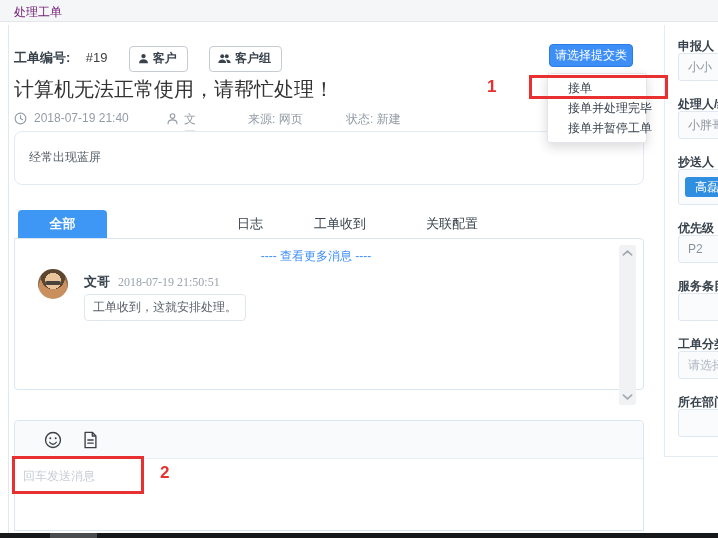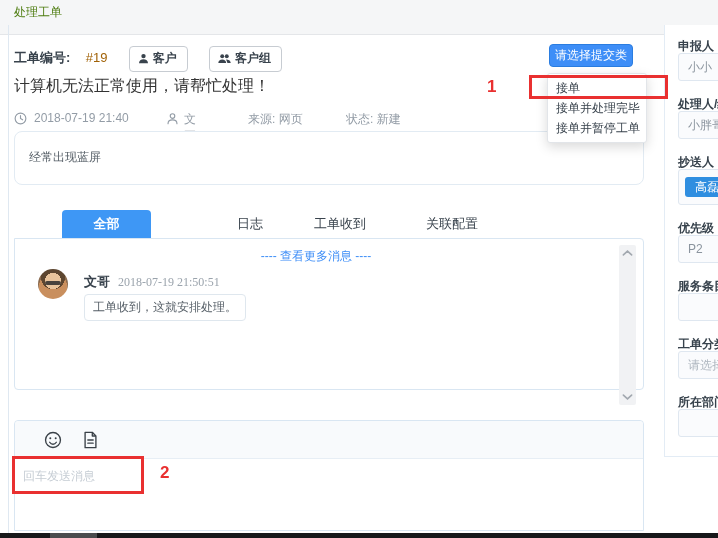--- a/index.html
+++ b/index.html
@@ -4,31 +4,31 @@
 <style>
   * { margin:0; padding:0; box-sizing:border-box; }
   html,body { background:#fff; }
   body { font-family:"Liberation Sans","DejaVu Sans",sans-serif; }
   #screen {
     position:relative; width:718px; height:538px; background:#fff;
     overflow:hidden; font-size:12px; color:#333;
   }
   
   .topbar {
-    position:absolute; left:0; top:0; width:718px; height:35px;
+    position:absolute; left:0; top:0; width:718px; height:22px;
     background:#f5f6f7; border-bottom:1px solid #e4e6e9;
-    line-height:24px; padding-left:14px; font-size:12px; color:#4d7c0f;
+    line-height:24px; padding-left:14px; font-size:12px; color:#701a75;
   }
   
   .left-rule { position:absolute; left:8px; top:25px; width:1px; height:508px; background:#dfe8f1; }
 
   
   .num-row { position:absolute; left:14px; top:46px; height:24px; }
   .num-label { font-weight:bold; font-size:13px; color:#39434d; }
-  .num-value { color:#a16207; font-size:13px; margin-left:12px; }
+  .num-value { color:#404040; font-size:13px; margin-left:12px; }
   .chip-btn {
     display:inline-block; margin-left:18px; padding:3px 10px 4px 8px;
     border:1px solid #c7ccd2; border-radius:4px; background:#fff;
     font-size:12px; color:#39434d; font-weight:bold; cursor:pointer; vertical-align:middle;
   }
   .chip-btn svg { vertical-align:-2px; margin-right:4px; }
 
   
   .submit-btn {
     position:absolute; left:549px; top:44px; width:84px; height:23px;
@@ -37,46 +37,46 @@
   }
   .caret { display:inline-block; width:0; height:0; margin-left:4px; vertical-align:2px;
     border-left:4px solid transparent; border-right:4px solid transparent; border-top:4px solid #fff; }
 
   
   .dropdown-menu {
     position:absolute; left:547px; top:73px; width:100px;
     background:#fff; border:1px solid #e2e5e9; border-radius:3px;
     box-shadow:0 4px 12px rgba(0,0,0,.15); padding:4px 0; z-index:6;
   }
-  .dropdown-menu .item { padding:3px 8px; line-height:14px; font-size:12px; color:#39434d;
+  .dropdown-menu .item { padding:3px 20px; line-height:14px; font-size:12px; color:#39434d;
     white-space:nowrap; cursor:pointer; }
 
   
-  .ticket-title { position:absolute; left:14px; top:76px; font-size:16px; color:#333; font-weight:500; }
+  .ticket-title { position:absolute; left:14px; top:76px; font-size:20px; color:#333; font-weight:500; }
   .meta-row { position:absolute; left:14px; top:111px; height:16px; color:#939ca6; font-size:12px; }
   .meta-row svg { vertical-align:-2px; }
   .m-date { position:absolute; left:20px; top:0; white-space:nowrap; }
   .m-icon-clock { position:absolute; left:0; top:1px; }
   .m-icon-user { position:absolute; left:152px; top:1px; }
   .m-reporter { position:absolute; left:170px; top:0; }
   .m-source { position:absolute; left:234px; top:0; white-space:nowrap; }
   .m-status { position:absolute; left:332px; top:0; white-space:nowrap; }
 
   
   .desc-box {
     position:absolute; left:14px; top:131px; width:630px; height:54px;
     border:1px solid #e2ebf3; border-radius:8px; background:#fff;
     padding:17px 14px; color:#555e66; font-size:12px;
   }
 
   
   .tab { position:absolute; top:210px; height:28px; line-height:28px; text-align:center;
     font-size:13px; color:#39434d; cursor:pointer; }
   .tab.active { background:#3e97f5; color:#fff; border-radius:4px 4px 0 0; font-weight:bold; }
-  .tab-0 { left:18px;  width:89px;margin-left:44px; }
+  .tab-0 { left:18px;  width:89px; }
   .tab-1 { left:108px; width:72px;margin-top:43px; }
   .tab-2 { left:214px; width:72px; }
   .tab-3 { left:295px; width:90px; }
   .tab-4 { left:407px; width:90px; }
 
   
   .msg-panel {
     position:absolute; left:14px; top:238px; width:630px; height:152px;
     border:1px solid #d9e6f2; border-radius:0 4px 4px 4px; background:#fff;
   }

